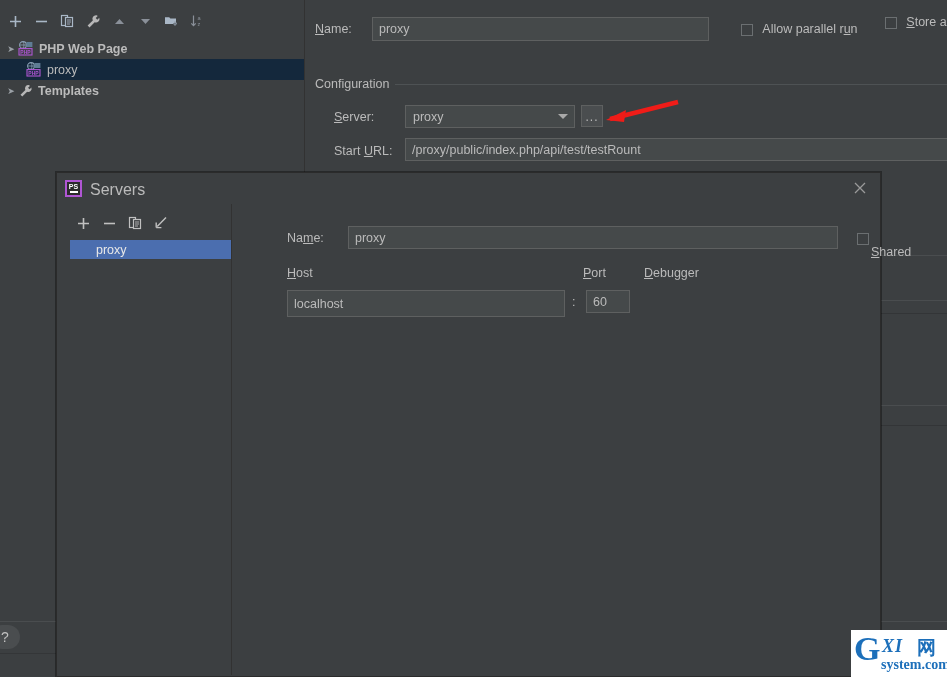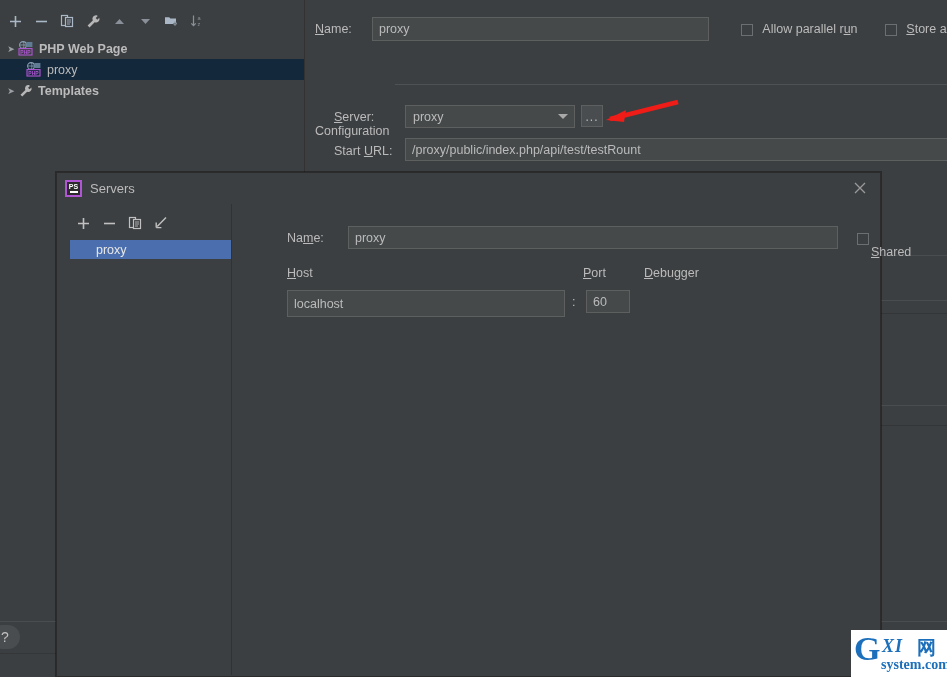--- a/index.html
+++ b/index.html
@@ -32,21 +32,21 @@
   
   #cfg-form{position:absolute;left:305px;top:0;right:0;height:620px;}
   .lbl{color:#bbbbbb;font-size:12.5px;}
   .fld{
     background:#45494a;border:1px solid #5e6060;color:#bbbbbb;
     font-family:"Liberation Sans",sans-serif;font-size:12.5px;
     box-sizing:border-box;padding:0 6px;display:flex;align-items:center;
   }
   .chk{width:12px;height:12px;border:1px solid #6b6f71;background:#3c3f41;box-sizing:border-box;display:inline-block;vertical-align:middle;}
   .u{text-decoration:underline;}
-  .sect-title{color:#bbbbbb;font-size:12.5px;margin-top:47px;}
+  .sect-title{color:#bbbbbb;font-size:12.5px;}
   .sect-line{height:1px;background:#4e5254;}
   .combo{
     background:#45494a;border:1px solid #5e6060;box-sizing:border-box;
     display:flex;align-items:center;justify-content:space-between;padding:0 4px 0 7px;
     color:#bbbbbb;font-size:12.5px;
   }
   .caret{width:0;height:0;border-left:5px solid transparent;border-right:5px solid transparent;border-top:5px solid #a9a9a9;margin-right:2px;}
   .dots-btn{
     width:22px;height:22px;background:#4a4d4f;border:1px solid #5e6060;box-sizing:border-box;
     display:flex;align-items:flex-end;justify-content:center;color:#bbbbbb;font-size:12px;
@@ -65,21 +65,21 @@
   
   #servers-dialog{
     position:absolute;left:56px;top:172px;width:825px;height:505px;
     background:#3c3f41;border:1px solid #2b2b2b;box-sizing:border-box;
     box-shadow:0 0 0 1px rgba(0,0,0,.35);
   }
   #dlg-titlebar{position:absolute;left:0;top:0;width:100%;height:30px;}
   #dlg-ps-icon{position:absolute;left:8px;top:7px;width:17px;height:17px;border:2px solid #b056d4;box-sizing:border-box;background:#2b2b2b;display:flex;flex-direction:column;align-items:center;justify-content:center;}
   #dlg-ps-icon .ps-t{color:#ffffff;font-size:7px;font-weight:bold;line-height:6px;font-family:"Liberation Sans",sans-serif;}
   #dlg-ps-icon .ps-u{width:8px;height:1.5px;background:#ffffff;margin-top:1px;}
-  #dlg-title{position:absolute;left:33px;top:8px;color:#bbbbbb;font-size:13px;}
+  #dlg-title{position:absolute;left:33px;top:8px;color:#bbbbbb;font-size:16px;}
   #dlg-close{position:absolute;right:12px;top:7px;width:16px;height:16px;display:flex;align-items:center;justify-content:center;color:#9a9a9a;font-size:14px;}
 
   #dlg-left{position:absolute;left:1px;top:31px;width:173px;bottom:1px;background:#3c3f41;border-right:1px solid #323232;}
   #dlg-left-toolbar{position:absolute;left:0;top:8px;width:173px;height:24px;}
   #dlg-list{position:absolute;left:12px;top:36px;width:161px;}
   .dlg-list-item{height:19px;display:flex;align-items:center;padding-left:26px;box-sizing:border-box;color:#d6d6d6;font-size:12.5px;}
   .dlg-list-item.sel{background:#4b6eaf;color:#e8e8e8;}
 
   #dlg-right{position:absolute;left:174px;top:31px;right:1px;bottom:1px;}
 
@@ -193,21 +193,21 @@
     <span class="lbl" style="position:absolute;left:10px;top:22px"><span class="u">N</span>ame:</span>
     <div class="fld" style="position:absolute;left:67px;top:17px;width:337px;height:24px">
       <span>proxy</span>
     </div>
 
     <span style="position:absolute;left:436px;top:22px">
       <span class="chk"></span>
       <span class="lbl" style="margin-left:6px">Allow parallel r<span class="u">u</span>n</span>
     </span>
 
-    <span style="position:absolute;left:580px;top:22px">
+    <span style="position:absolute;left:580px;top:15px">
       <span class="chk"></span>
       <span class="lbl" style="margin-left:6px"><span class="u">S</span>tore a</span>
     </span>
 
     <span class="sect-title" style="position:absolute;left:10px;top:77px">Configuration</span>
     <div class="sect-line" style="position:absolute;left:90px;top:84px;width:552px"></div>
 
     <span class="lbl" style="position:absolute;left:29px;top:110px"><span class="u">S</span>erver:</span>
     <div class="combo" style="position:absolute;left:100px;top:105px;width:170px;height:23px">
       <span>proxy</span>

